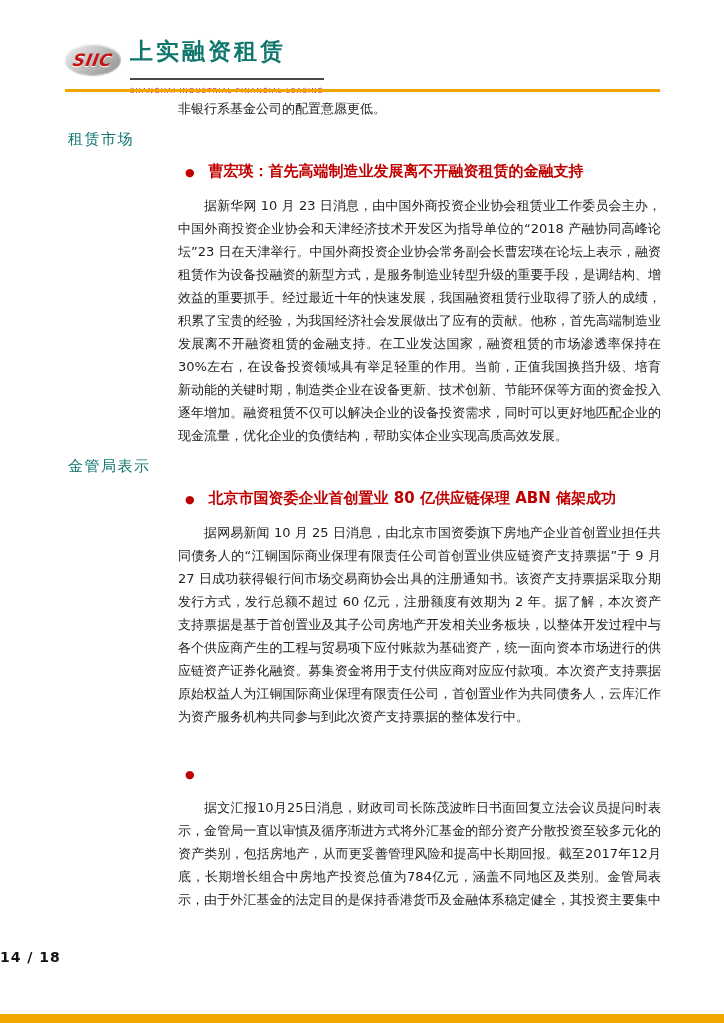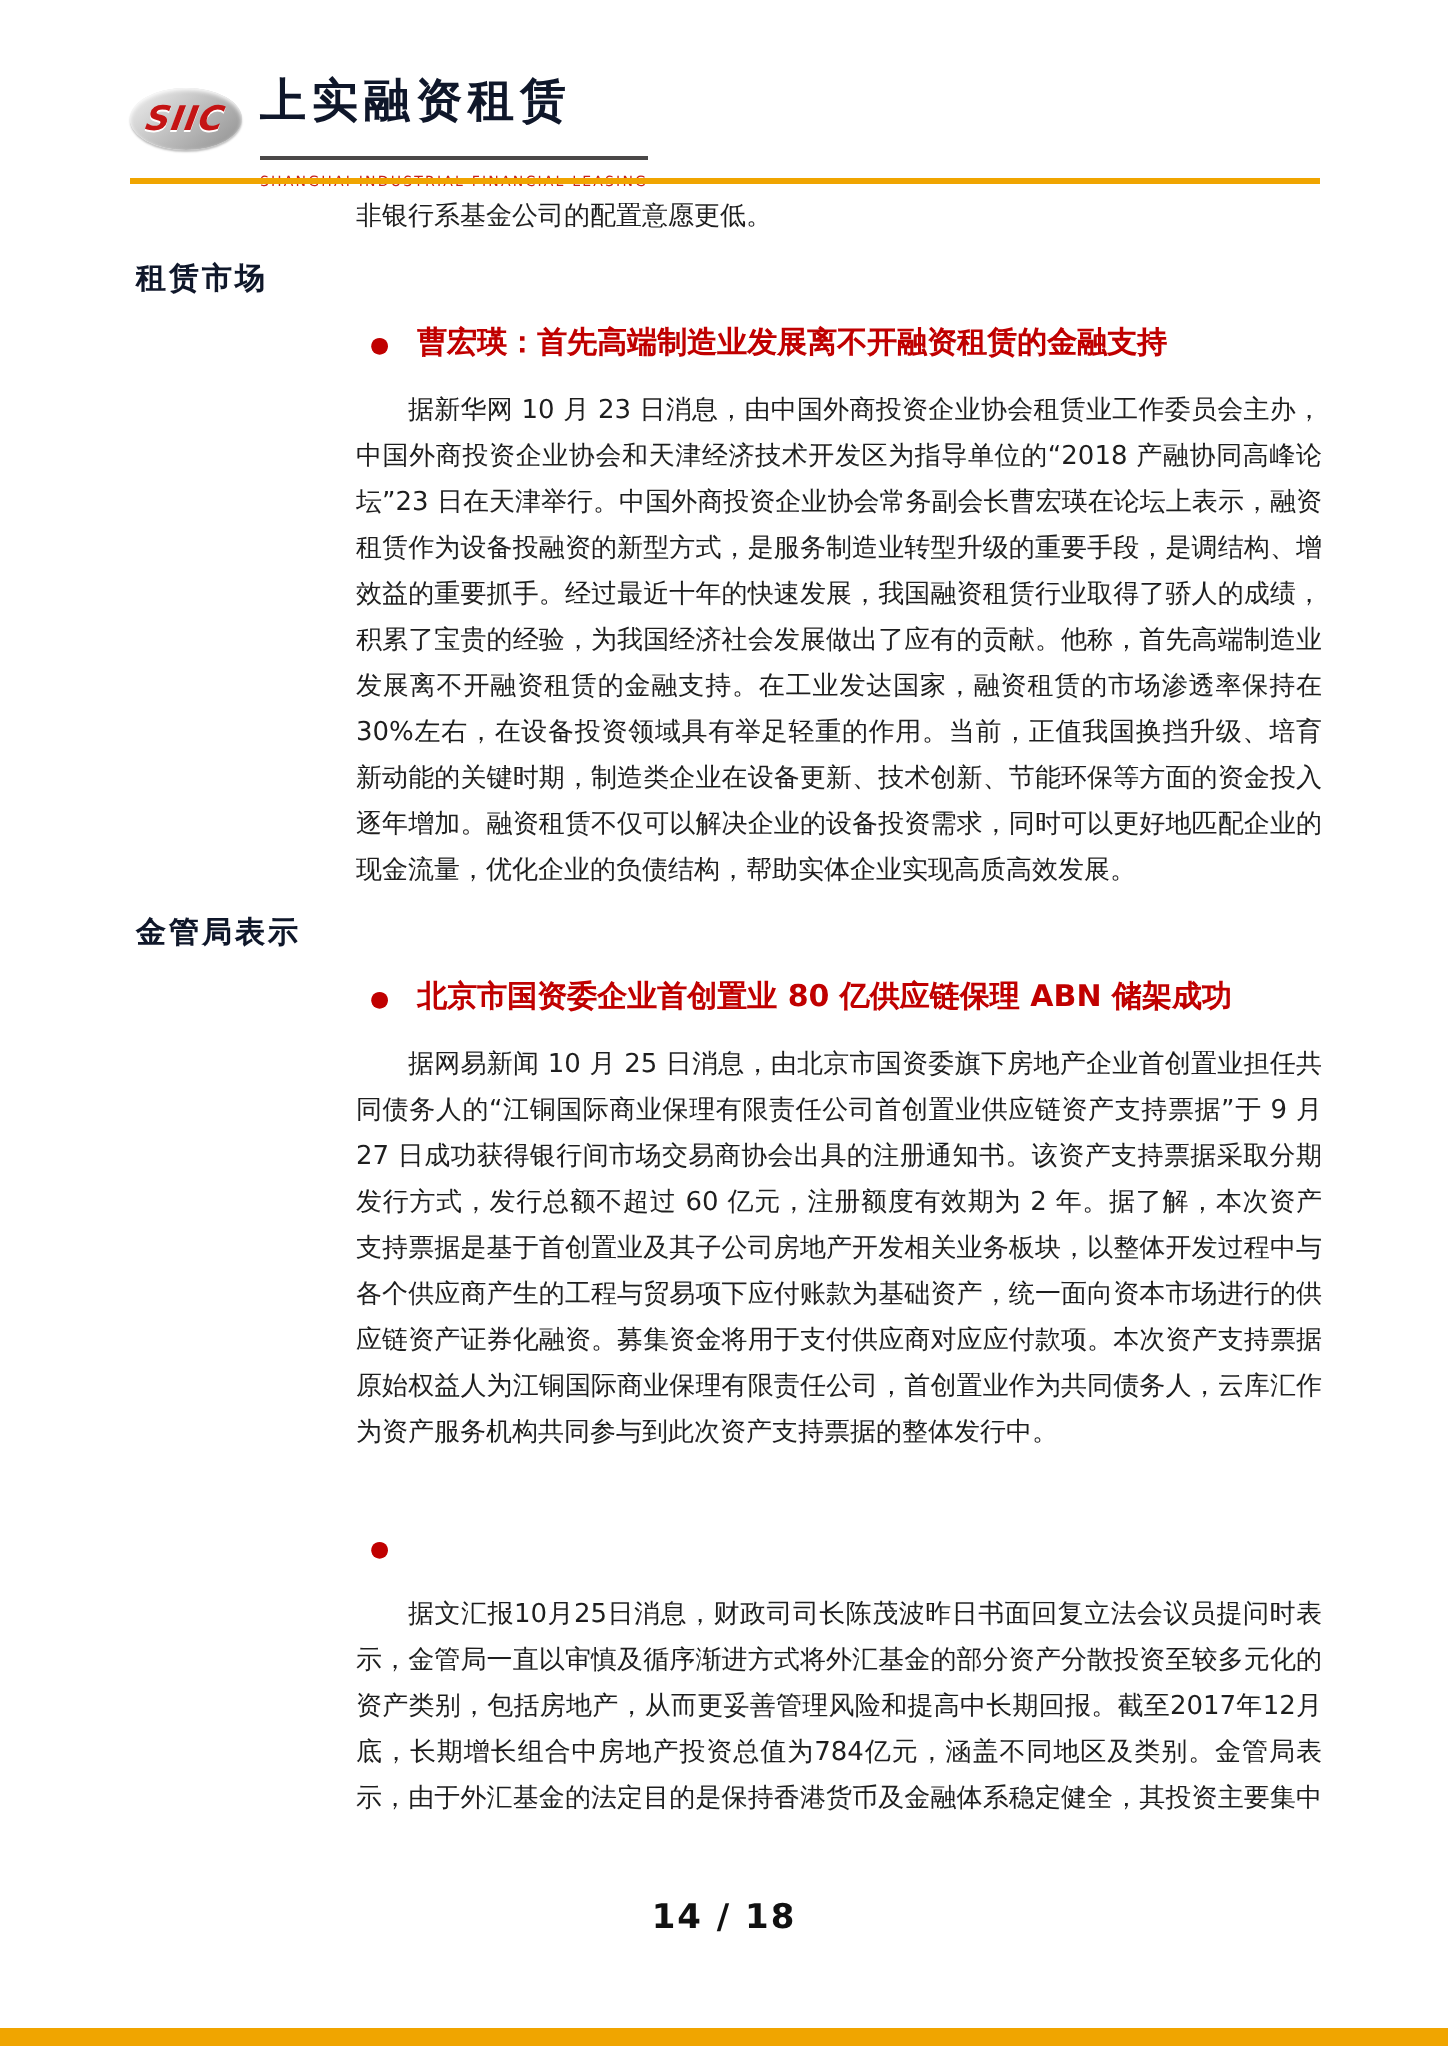--- a/index.html
+++ b/index.html
@@ -20,21 +20,21 @@
     background:linear-gradient(140deg,#f2f2f2 0%,#c9c9c9 40%,#8e8e8e 100%);
     box-shadow:inset 0 1px 2px #ffffff, 0 1px 1px rgba(0,0,0,.25);
     display:flex; align-items:center; justify-content:center;
   }
   .logo-siic {
     font-style:italic; font-weight:bold; font-size:17px; color:#c41414;
     transform:skewX(-10deg); letter-spacing:.5px;
     text-shadow:0 1px 0 #fff;
   }
   .logo-cn {
-    font-size:23px; font-weight:600; color:#0f172a; letter-spacing:3px;
+    font-size:23px; font-weight:600; color:#0f766e; letter-spacing:3px;
     line-height:1.15; border-bottom:2px solid #4a4848; padding-bottom:14px;
     white-space:nowrap;
   }
   .logo-en {
     margin-top:7px; font-size:7px; color:#c42020; letter-spacing:1.1px;
     white-space:nowrap;
   }
 
   .gold-rule {
     position:absolute; top:89px; left:65px; width:595px; height:3px;
@@ -47,35 +47,35 @@
   .body-text {
     margin:11px 0 0 111px; font-size:13px; line-height:23px;
     text-align:justify; text-indent:2em; color:#1e1e1e; overflow:hidden;
   }
   .carryover { margin-top:0; text-indent:0; }
   .clamp-11 { max-height:255px; }
   .clamp-9  { max-height:209px; }
   .clamp-5  { max-height:117px; }
 
   .section-heading {
-    margin:9px 0 0 1px; font-size:15px; line-height:20px; font-weight:bold;
-    color:#0f172a; letter-spacing:1.5px;
+    margin:9px 0 0 1px; font-size:15px; line-height:20px; font-weight:normal;
+    color:#0f766e; letter-spacing:1.5px;
   }
 
   .headline {
     margin:12px 0 0 118px; display:flex; align-items:baseline; gap:14px;
     font-size:15px; line-height:21px; font-weight:bold; color:#C00000;
   }
   .headline .bullet { font-size:11px; flex:0 0 auto; }
   .headline-hk { margin-top:36px; }
 
   
   .page-number {
     position:absolute; top:949px; left:0; width:100%;
-    text-align:center; font-size:17px; font-weight:bold; color:#111;
+    font-size:14px; font-weight:bold; color:#111;
     letter-spacing:1px;
   }
   .footer-bar {
     position:absolute; bottom:0; left:0; width:100%; height:9px;
     background:#F0A500;
   }
 </style>
 </head>
 <body>
 

